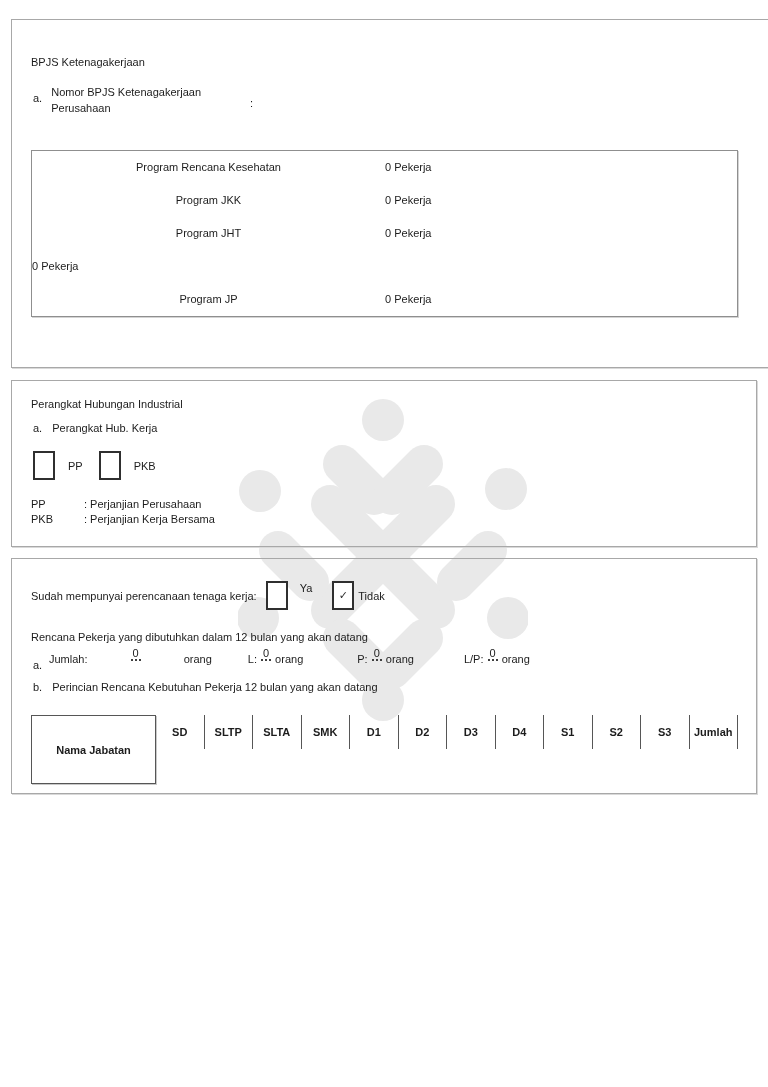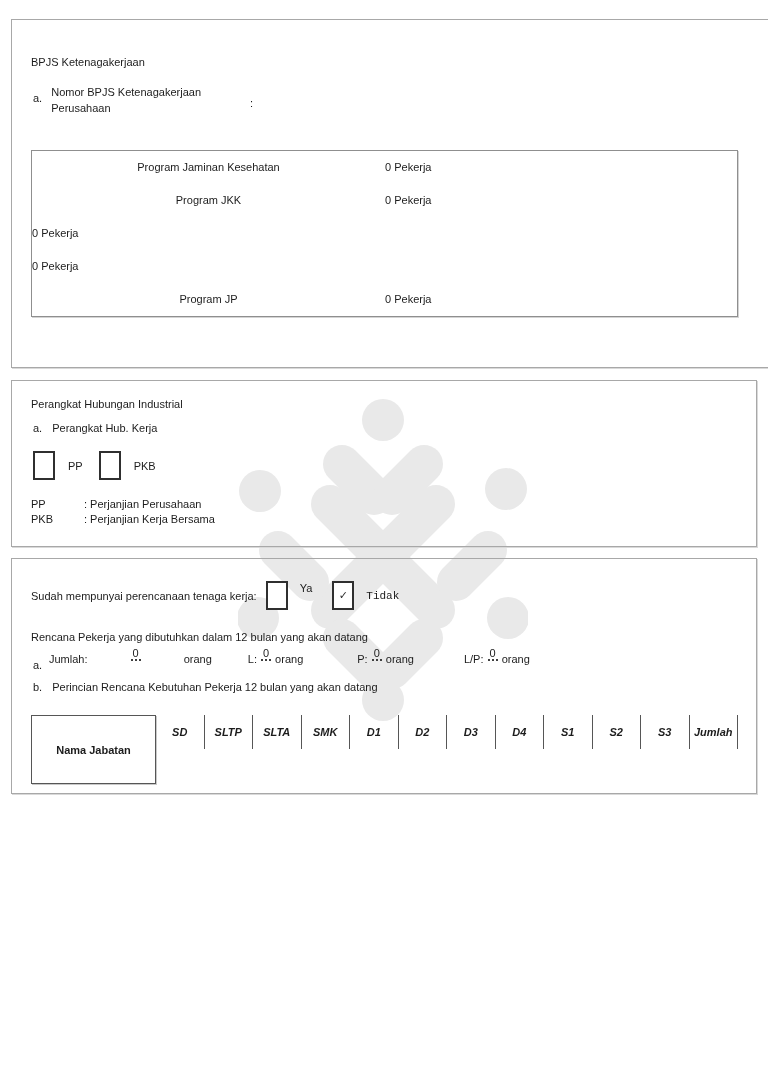--- a/index.html
+++ b/index.html
@@ -59,21 +59,21 @@
   .cb-lbl-pp{margin:0 16px 0 13px;}
   .cb-lbl-pkb{margin-left:13px;}
   .legend{position:absolute;left:19px;top:116px;line-height:15px;}
   .legend-row{display:flex;}
   .legend-abbr{flex:0 0 53px;}
 
   
   .q-row{left:19px;top:21px;display:flex;align-items:center;height:31px;position:absolute;}
   .q-text{margin-right:9px;}
   .lbl-ya{margin:0 20px 16px 12px;text-align:center;}
-  .lbl-tidak{margin-left:12px;font-family:Liberation Mono, monospace;}
+  .lbl-tidak{margin-left:4px;}
   .subtitle3{position:absolute;left:19px;top:72px;}
   .idx-a3{position:absolute;left:21px;top:100px;}
   .jumlah-row{position:absolute;left:37px;top:93px;display:flex;align-items:center;}
   .jr-group{display:flex;align-items:center;}
   .jr-g1{margin-right:36px;gap:39px;}
   .jr-g2{margin-right:54px;}
   .jr-g3{margin-right:50px;}
   .fill{
     display:inline-block;border-bottom:2px dotted #3f3f3f;
     padding:0 2px;line-height:11px;
@@ -86,21 +86,21 @@
   .t3-left{
     box-sizing:border-box;width:125px;height:69px;
     border:1px solid #565656;box-shadow:1px 1px 0 #c9c9c9;
     display:flex;align-items:center;justify-content:center;background:transparent;
   }
   .t3-right{width:582px;}
   .t3-group{
     box-sizing:border-box;height:35px;line-height:33px;text-align:center;
     border-top:1px solid #565656;border-right:1px solid #565656;border-bottom:1px solid #565656;
   }
-  .t3-sub{display:flex;height:34px;font-style:italic;}
+  .t3-sub{display:flex;height:34px;}
   .t3-cell{
     flex:1;box-sizing:border-box;border-right:1px solid #565656;
     display:flex;align-items:center;justify-content:center;
   }
 </style>
 </head>
 <body>
 
 <div class="page">
 
@@ -131,28 +131,29 @@
       <div class="two-line">
         <div>Nomor BPJS Ketenagakerjaan</div>
         <div>Perusahaan</div>
       </div>
     </div>
     <span class="colon1">:</span>
 
     <div class="table1">
       <div class="t1-body">
         <div class="t1-row">
-          <div class="t1-c1">Program Jaminan Kesehatan</div>
+          <div class="t1-c1">Program Rencana Kesehatan</div>
           <div class="t1-c2">0 Pekerja</div>
         </div>
         <div class="t1-row">
           <div class="t1-c1">Program JKK</div>
           <div class="t1-c2">0 Pekerja</div>
         </div>
         <div class="t1-row">
+          <div class="t1-c1">Program JHT</div>
           <div class="t1-c2">0 Pekerja</div>
         </div>
         <div class="t1-row">
           <div class="t1-c2">0 Pekerja</div>
         </div>
         <div class="t1-row">
           <div class="t1-c1">Program JP</div>
           <div class="t1-c2">0 Pekerja</div>
         </div>
       </div>

